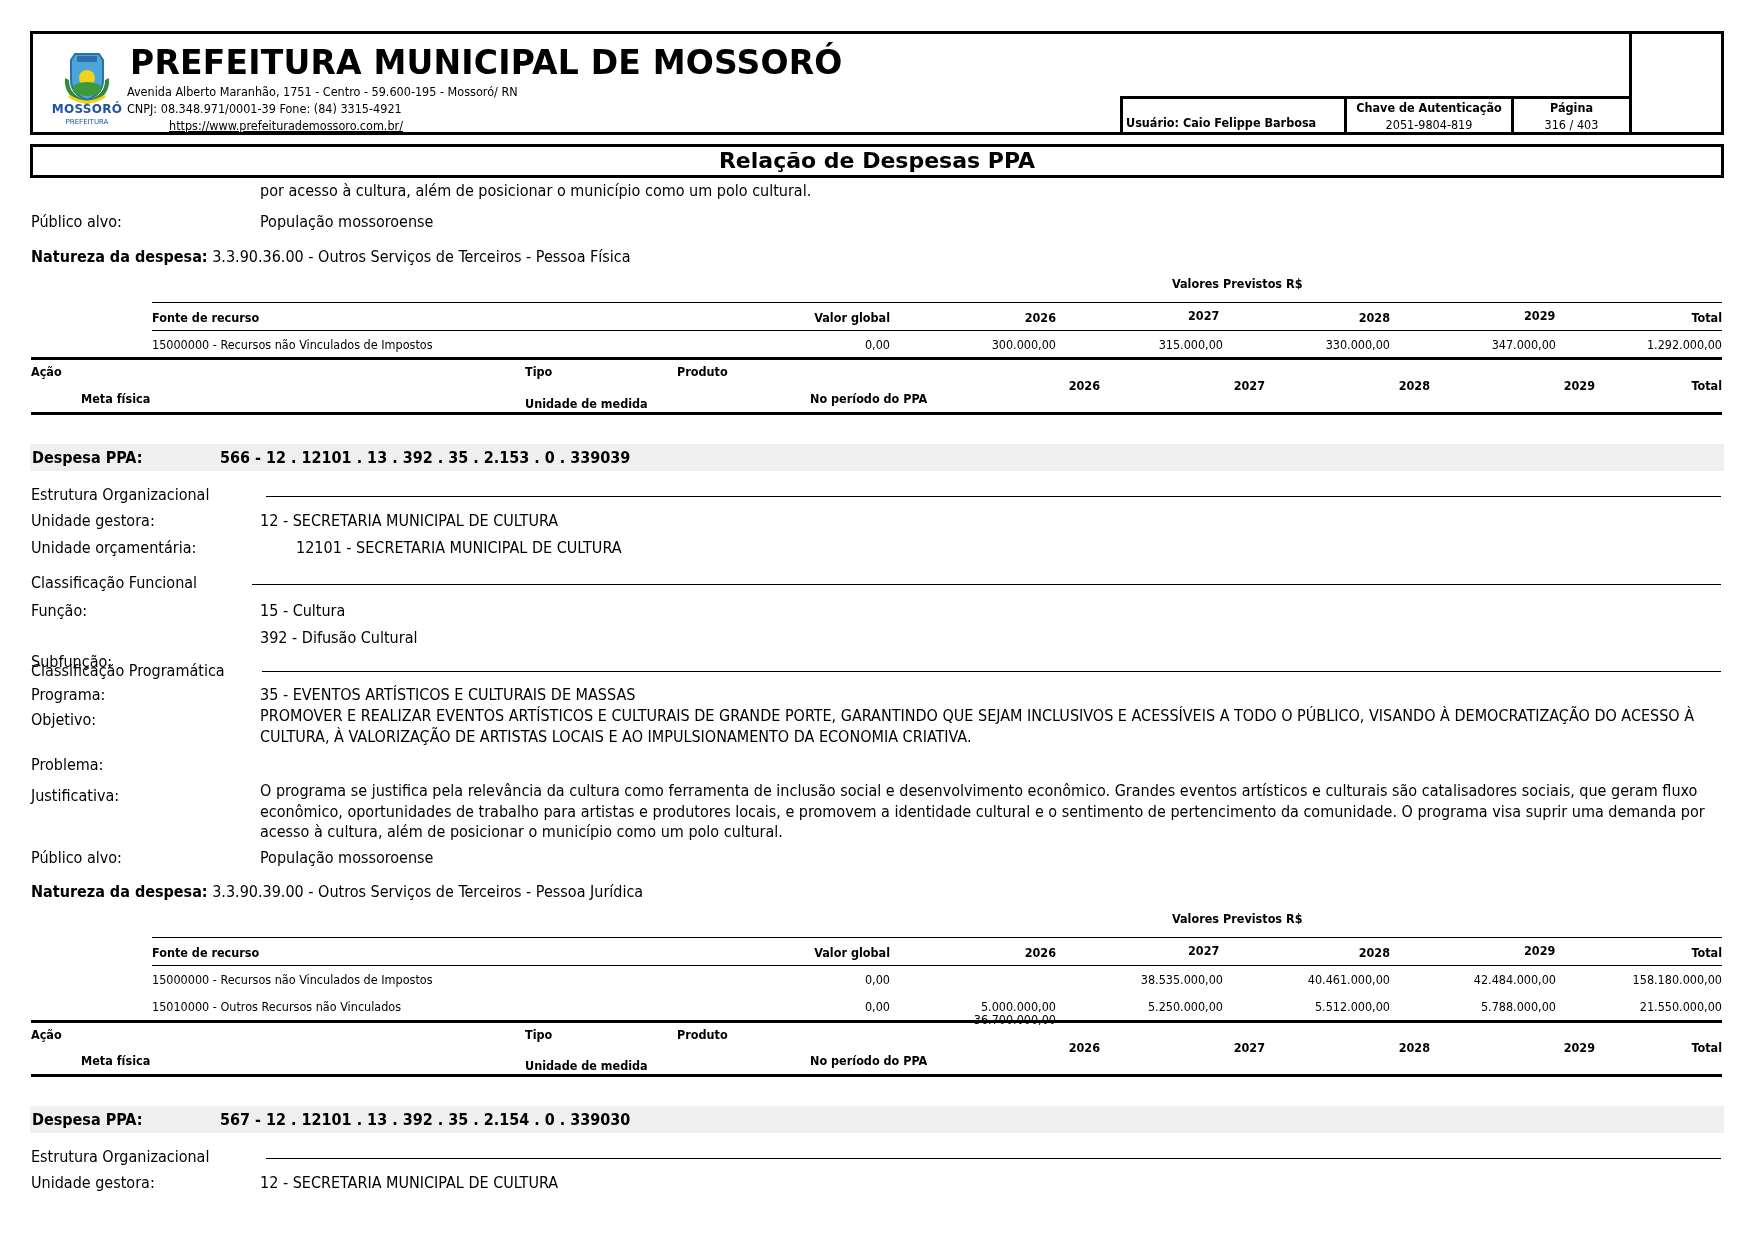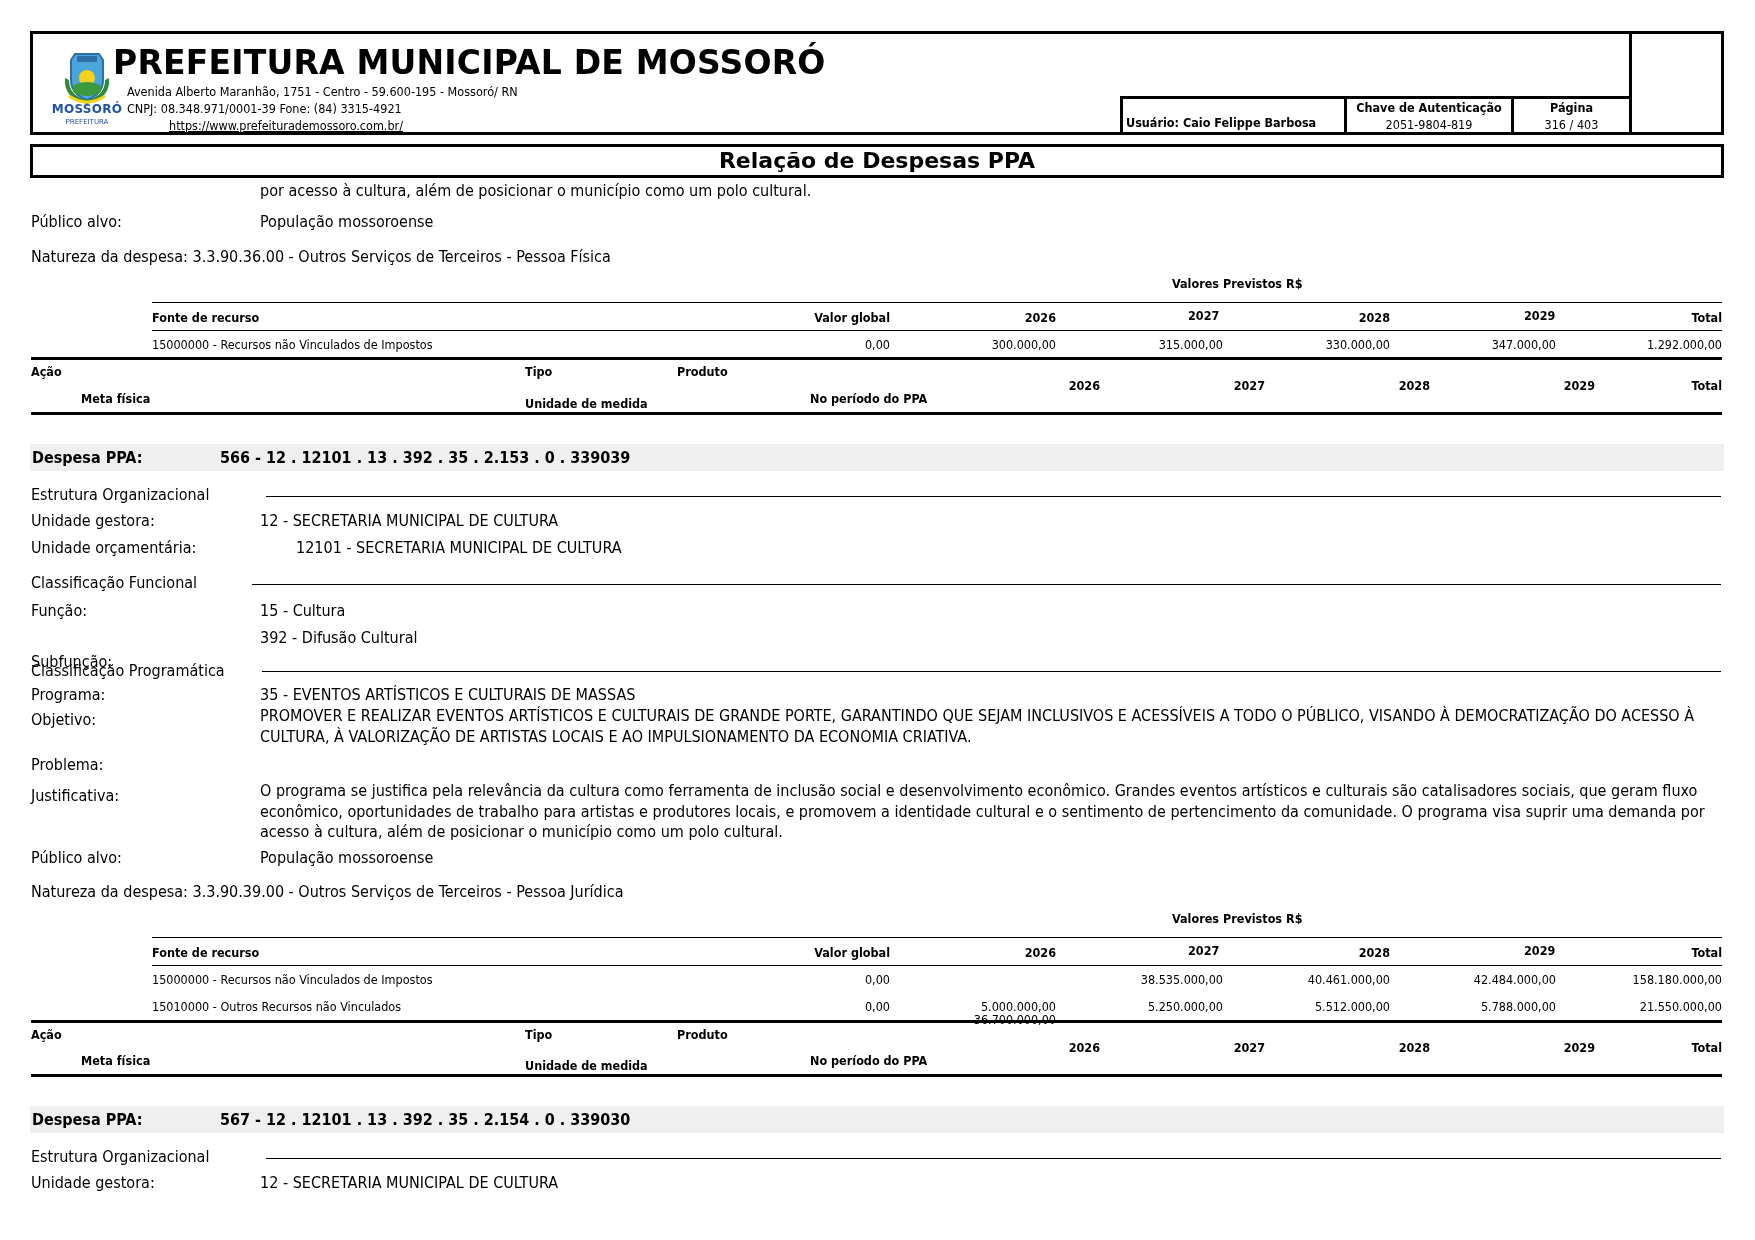--- a/index.html
+++ b/index.html
@@ -1,25 +1,25 @@
 <!DOCTYPE html>
 <html><head>
 <meta charset="utf-8">
 <style>
   html, body { margin:0; padding:0; background:#ffffff; }
   body { width:1755px; height:1240px; position:relative; overflow:hidden;
          font-family:"DejaVu Sans Condensed","DejaVu Sans", sans-serif; color:#000; }
   .abs { position:absolute; white-space:nowrap; }
-  .b { font-weight:normal; }
+  .b { font-weight:bold; }
 
   
   #hdr { position:absolute; left:30px; top:31px; width:1694px; height:104px; border:3px solid #000; box-sizing:border-box; }
   #hdr-right-col { position:absolute; left:1596px; top:0; width:0; height:98px; border-left:3px solid #000; }
   #logo { position:absolute; left:14px; top:14px; width:80px; height:80px; }
-  #org-title { position:absolute; left:80px; top:9px; font-size:33px; font-weight:bold; letter-spacing:0.2px; font-family:"DejaVu Sans", sans-serif; }
+  #org-title { position:absolute; left:97px; top:9px; font-size:33px; font-weight:bold; letter-spacing:0.2px; font-family:"DejaVu Sans", sans-serif; }
   .org-line { position:absolute; left:94px; font-size:12.5px; font-family:"DejaVu Sans Condensed","DejaVu Sans", sans-serif; }
   #org-url { text-decoration:underline; color:#000; }
   #info-box { position:absolute; left:1087px; top:62px; width:509px; height:36px; border-top:3px solid #000; border-left:3px solid #000; box-sizing:border-box; }
   .info-cell { position:absolute; top:0; height:33px; box-sizing:border-box; font-size:12.5px; text-align:center; }
   #cell-user { left:0; width:224px; border-right:3px solid #000; text-align:left; padding-left:2px; }
   #cell-user span { position:absolute; bottom:2px; left:3px; font-weight:bold; }
   #cell-key { left:224px; width:167px; border-right:3px solid #000; }
   #cell-page { left:391px; width:115px; }
   .cell-lbl { font-weight:bold; display:block; margin-top:1px; }
   .cell-val { display:block; margin-top:2px; }

